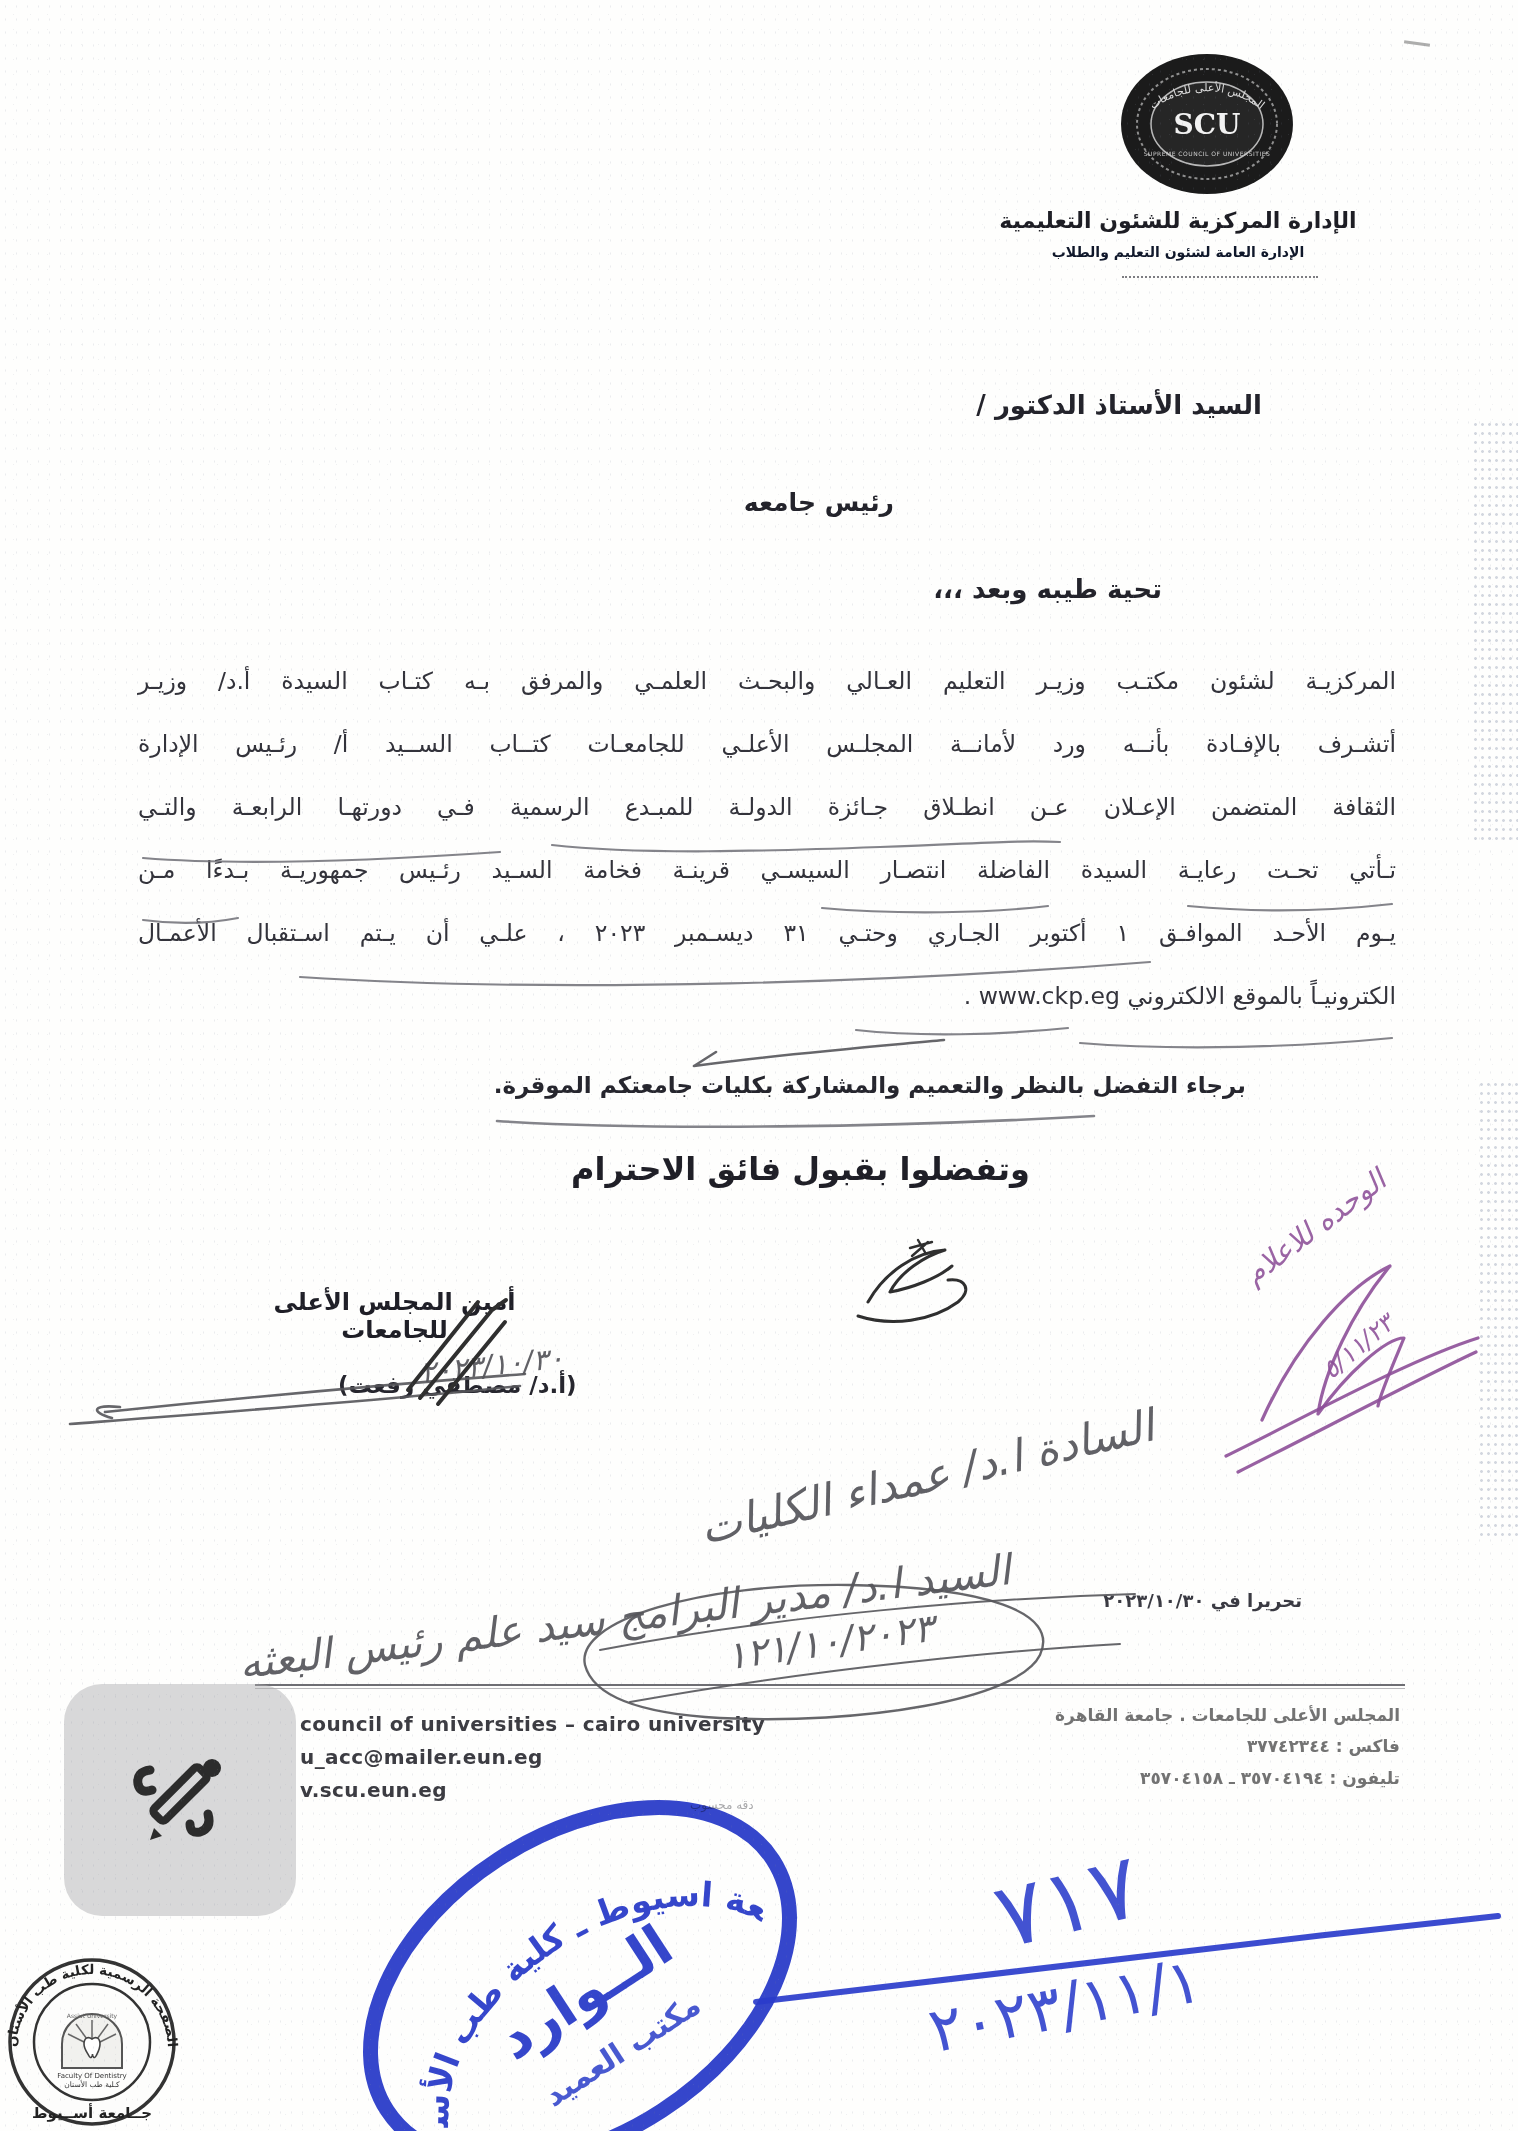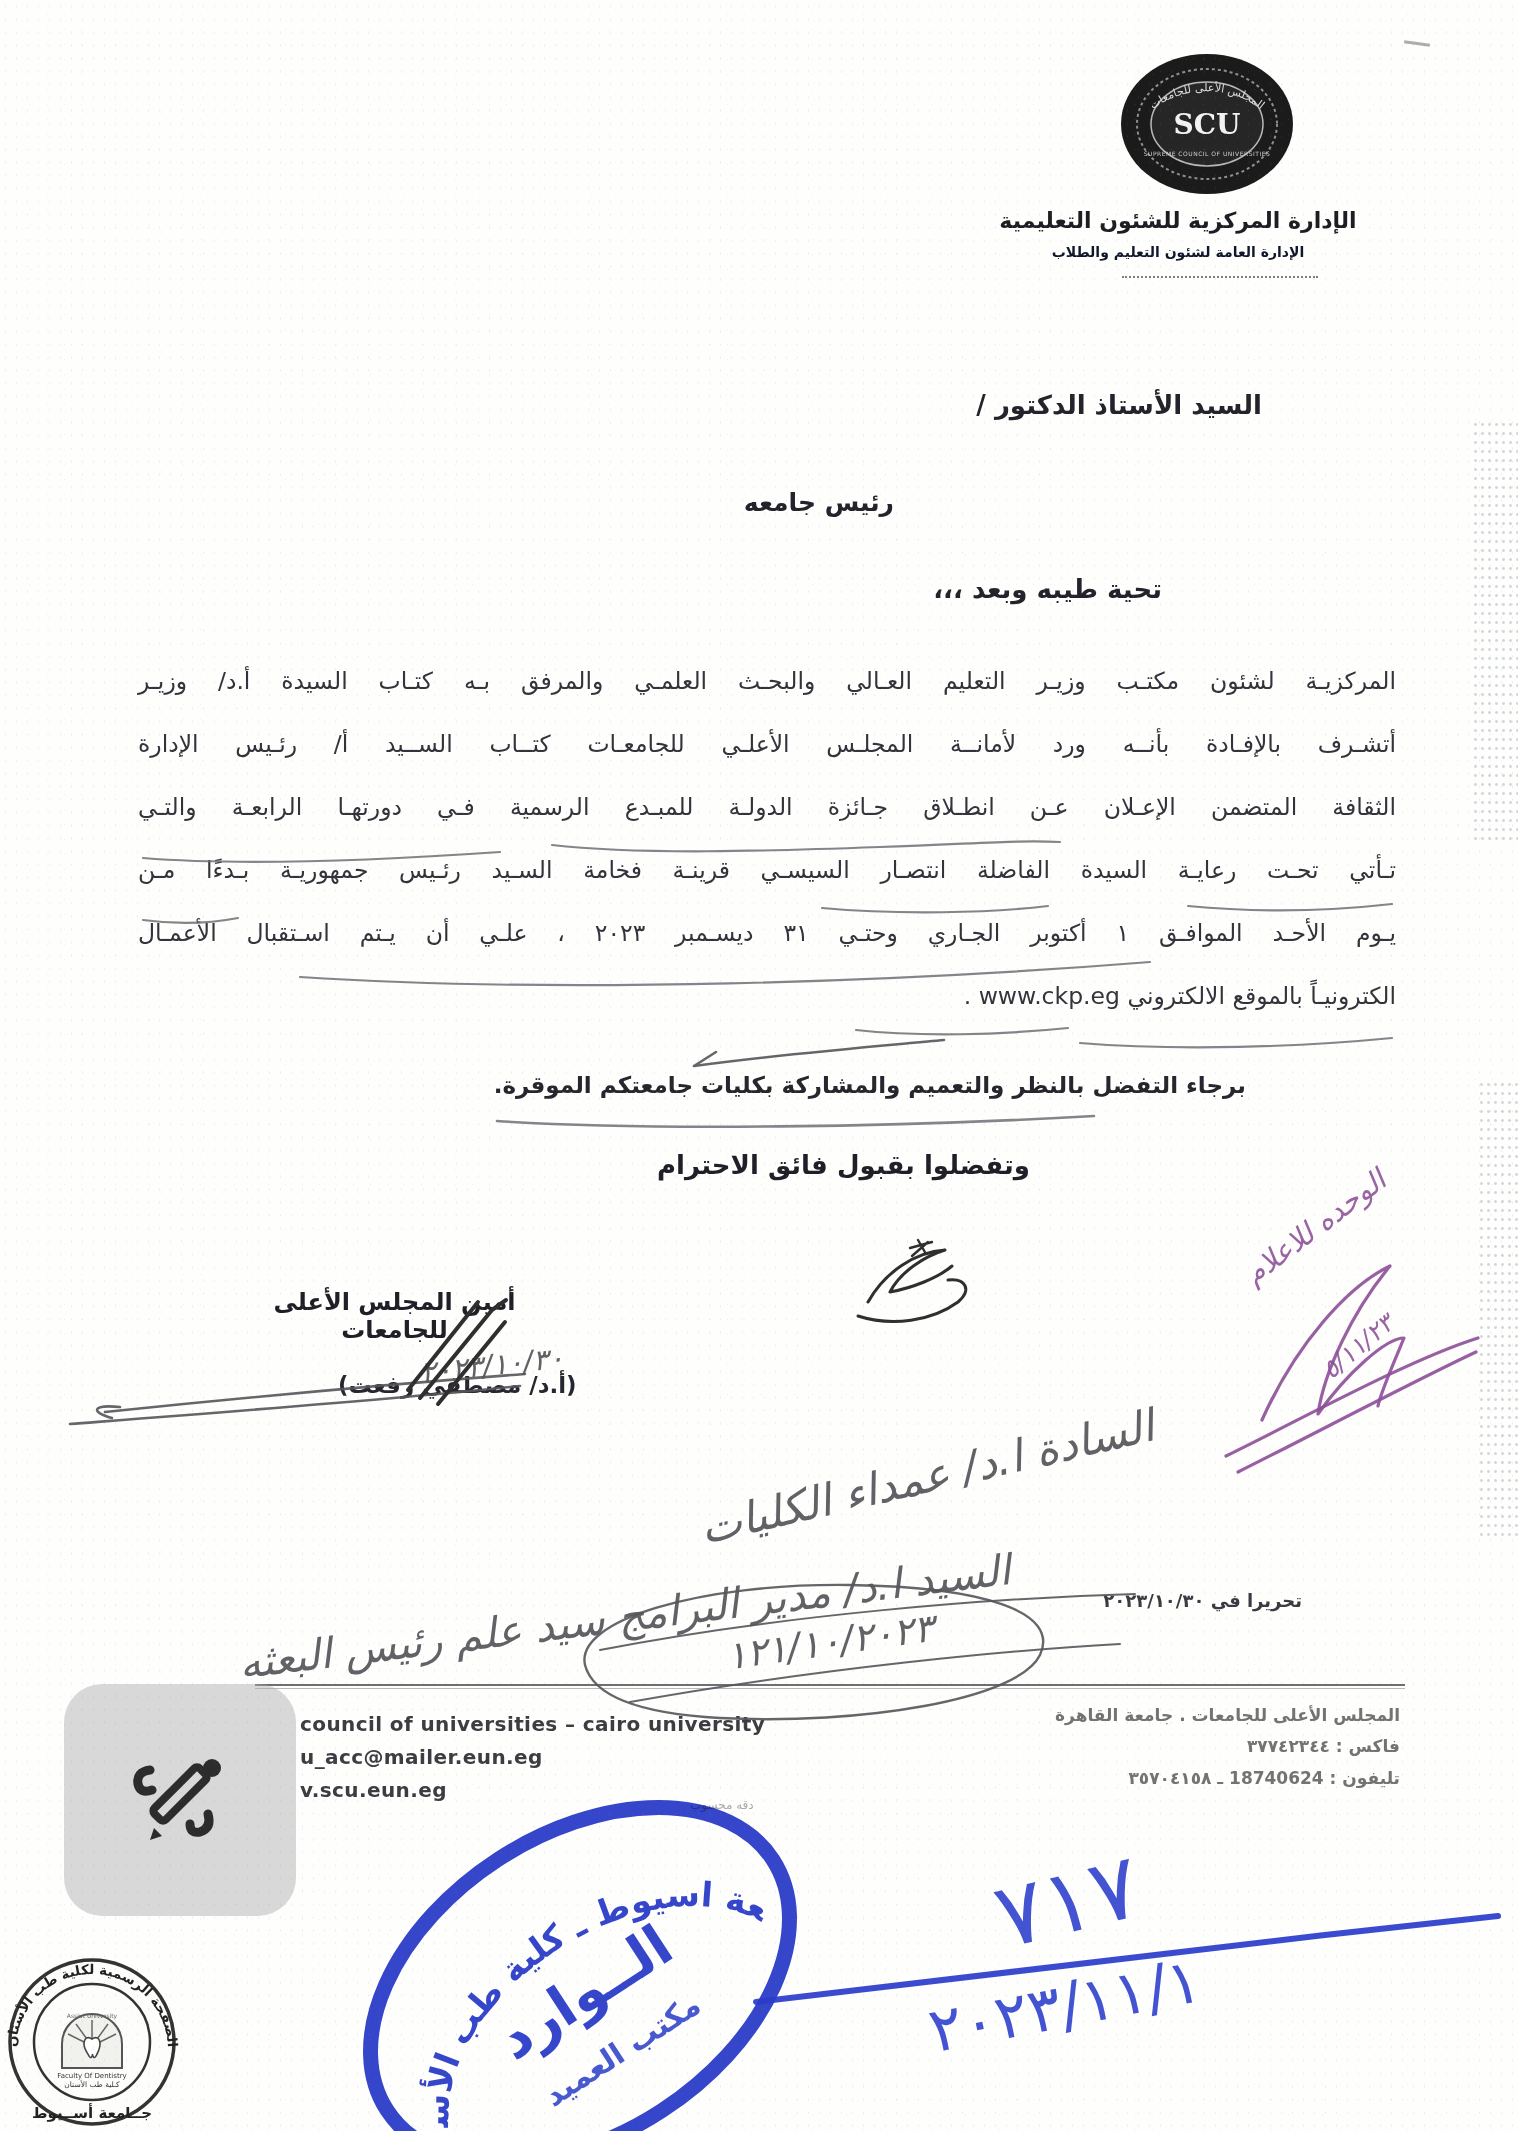--- a/index.html
+++ b/index.html
@@ -23,21 +23,21 @@
   
   .org1{font-size:22px;letter-spacing:.5px;color:#1d1d24;}
   .org2{font-size:14px;color:#0f172a;}
   .dotted-rule{border-top:2px dotted #5d5d64;opacity:.8;}
   
   .h-sal{font-size:26px;color:#23232b;}
   .body-par{left:138px;top:650px;width:1258px;font-size:23.5px;line-height:63px;color:#33333b;}
   .bline{text-align:justify;text-align-last:justify;text-justify:inter-word;white-space:normal;}
   .bline.last{text-align-last:right;}
   .req{font-size:23px;color:#26262e;}
-  .closing{font-size:26px;color:#1f1f27;}
+  .closing{font-size:32px;color:#1f1f27;}
   .sig-title{font-size:24px;color:#1f1f27;}
   .sig-name{font-size:23px;color:#26262e;}
   .issued{font-size:18px;color:#3a3a42;}
   
   .f-en{font-size:20px;font-weight:bold;color:#3c3c42;letter-spacing:.4px;}
   .f-ar{font-size:17px;font-weight:bold;color:#737373;}
   .faint{font-size:12px;color:#a9a9ab;letter-spacing:1px;}
   
   .hw{font-style:italic;opacity:.88;white-space:nowrap;}
   .hw-pencil{color:#4c4c52;}
@@ -116,21 +116,21 @@
 
   <div class="abs" style="left:255px;top:1684px;width:1150px;height:2px;background:#55555a;opacity:.85;"></div>
   <div class="abs" style="left:255px;top:1688px;width:1150px;height:1px;background:#9a9a9e;opacity:.7;"></div>
 
   <div class="abs f-en" style="left:300px;top:1712px;">council of universities – cairo university</div>
   <div class="abs f-en" style="left:300px;top:1745px;">u_acc@mailer.eun.eg</div>
   <div class="abs f-en" style="left:300px;top:1778px;">v.scu.eun.eg</div>
 
   <div class="abs ar f-ar" style="right:118px;top:1705px;">المجلس الأعلى للجامعات . جامعة القاهرة</div>
   <div class="abs ar f-ar" style="right:118px;top:1736px;">فاكس : ٣٧٧٤٢٣٤٤</div>
-  <div class="abs ar f-ar" style="right:118px;top:1768px;">تليفون : 18740624 ـ ٣٥٧٠٤١٥٨</div>
+  <div class="abs ar f-ar" style="right:118px;top:1768px;">تليفون : ٣٥٧٠٤١٩٤ ـ ٣٥٧٠٤١٥٨</div>
 
   <div class="abs ar faint" style="left:690px;top:1798px;">دقه محسوب</div>
 
   <div class="abs tool-btn">
     <svg width="120" height="120" viewBox="0 0 120 120">
       <path d="M30 30 q-14 2 -12 14 q2 10 14 6" fill="none" stroke="#2c2c2c" stroke-width="9" stroke-linecap="round"></path>
       <path d="M88 74 q4 14 -8 18 q-10 2 -10 -8" fill="none" stroke="#2c2c2c" stroke-width="9" stroke-linecap="round"></path>
       <rect x="52" y="22" width="16" height="64" rx="4" transform="rotate(45 60 54)" fill="none" stroke="#2c2c2c" stroke-width="8"></rect>
       <path d="M34 88 l-4 12 l12 -4 z" fill="#2c2c2c" transform="rotate(0 34 92)"></path>
       <circle cx="92" cy="28" r="9" fill="#2c2c2c"></circle>

